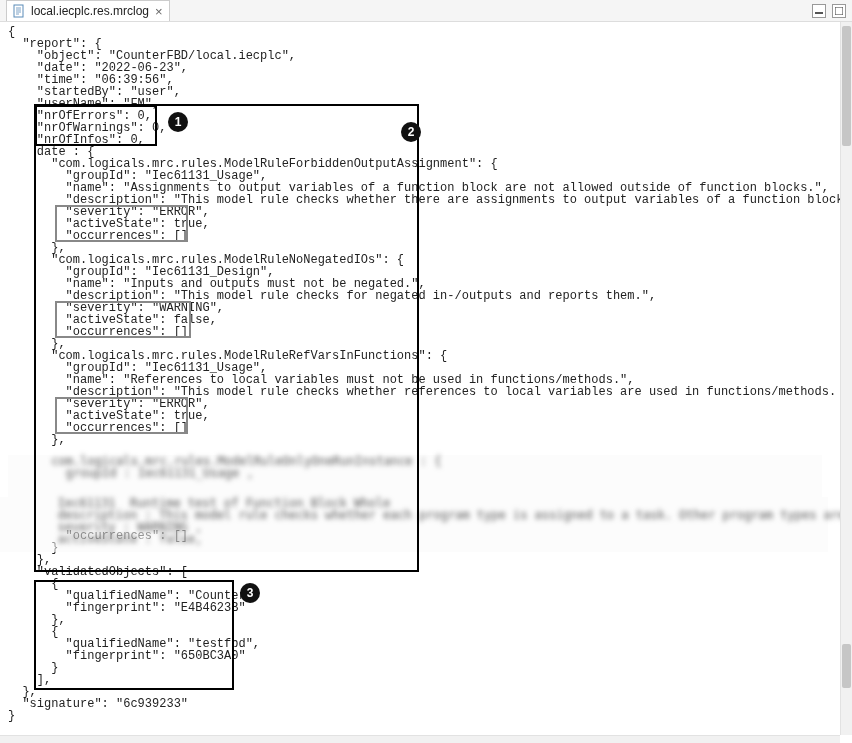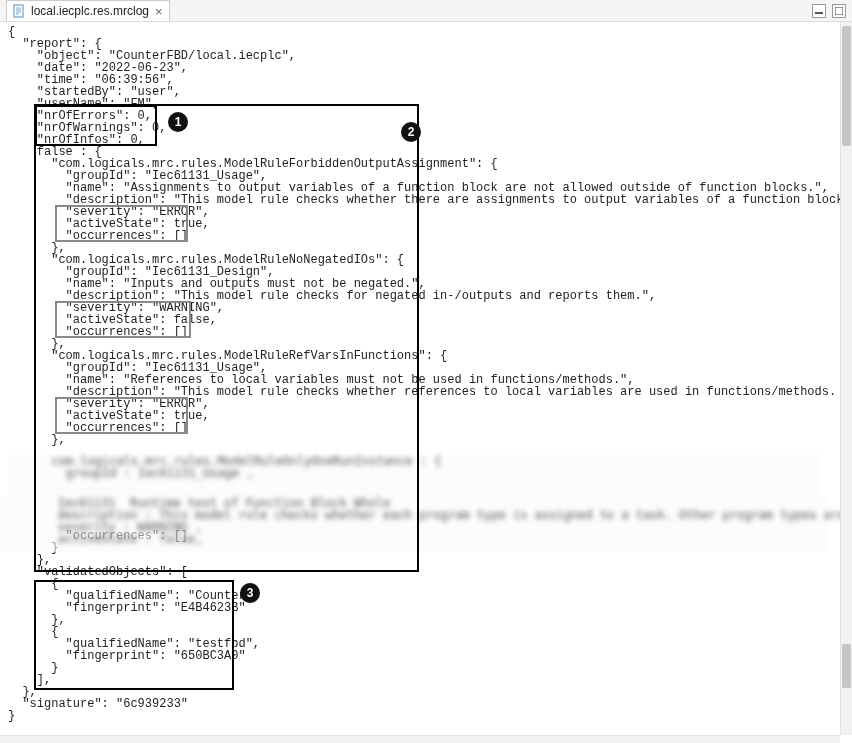--- a/index.html
+++ b/index.html
@@ -185,21 +185,21 @@
 <pre class="code"><span>{</span>
 <span>  "report": {</span>
 <span>    "object": "CounterFBD/local.iecplc",</span>
 <span>    "date": "2022-06-23",</span>
 <span>    "time": "06:39:56",</span>
 <span>    "startedBy": "user",</span>
 <span>    "userName": "FM",</span>
 <span>    "nrOfErrors": 0,</span>
 <span>    "nrOfWarnings": 0,</span>
 <span>    "nrOfInfos": 0,</span>
-<span>    false : {</span>
+<span>    date : {</span>
 <span>      "com.logicals.mrc.rules.ModelRuleForbiddenOutputAssignment": {</span>
 <span>        "groupId": "Iec61131_Usage",</span>
 <span>        "name": "Assignments to output variables of a function block are not allowed outside of function blocks.",</span>
 <span>        "description": "This model rule checks whether there are assignments to output variables of a function block outside of function blocks.</span>
 <span>        "severity": "ERROR",</span>
 <span>        "activeState": true,</span>
 <span>        "occurrences": []</span>
 <span>      },</span>
 <span>      "com.logicals.mrc.rules.ModelRuleNoNegatedIOs": {</span>
 <span>        "groupId": "Iec61131_Design",</span>

